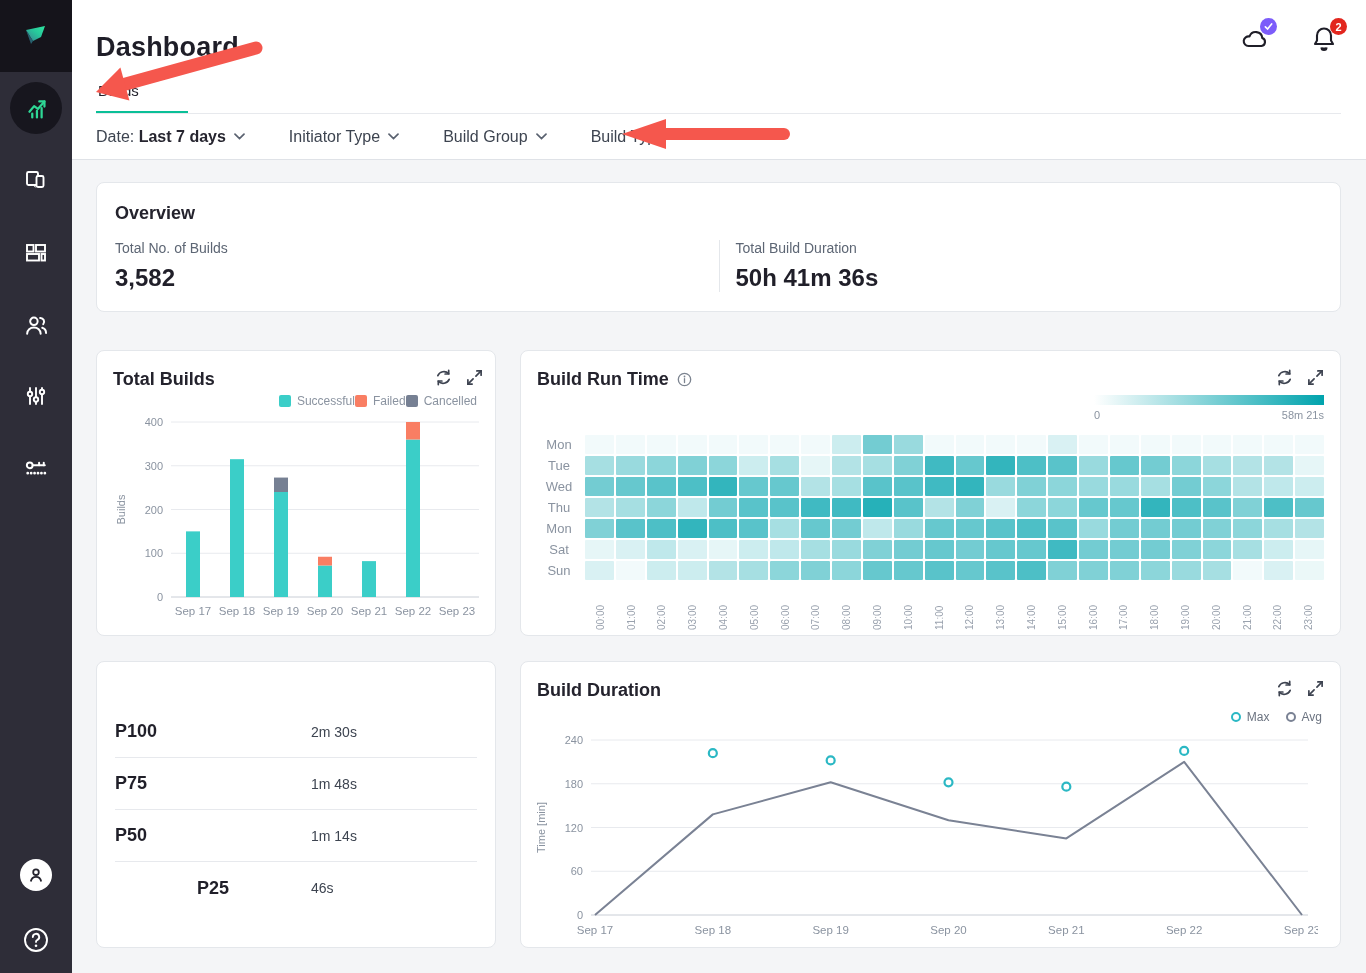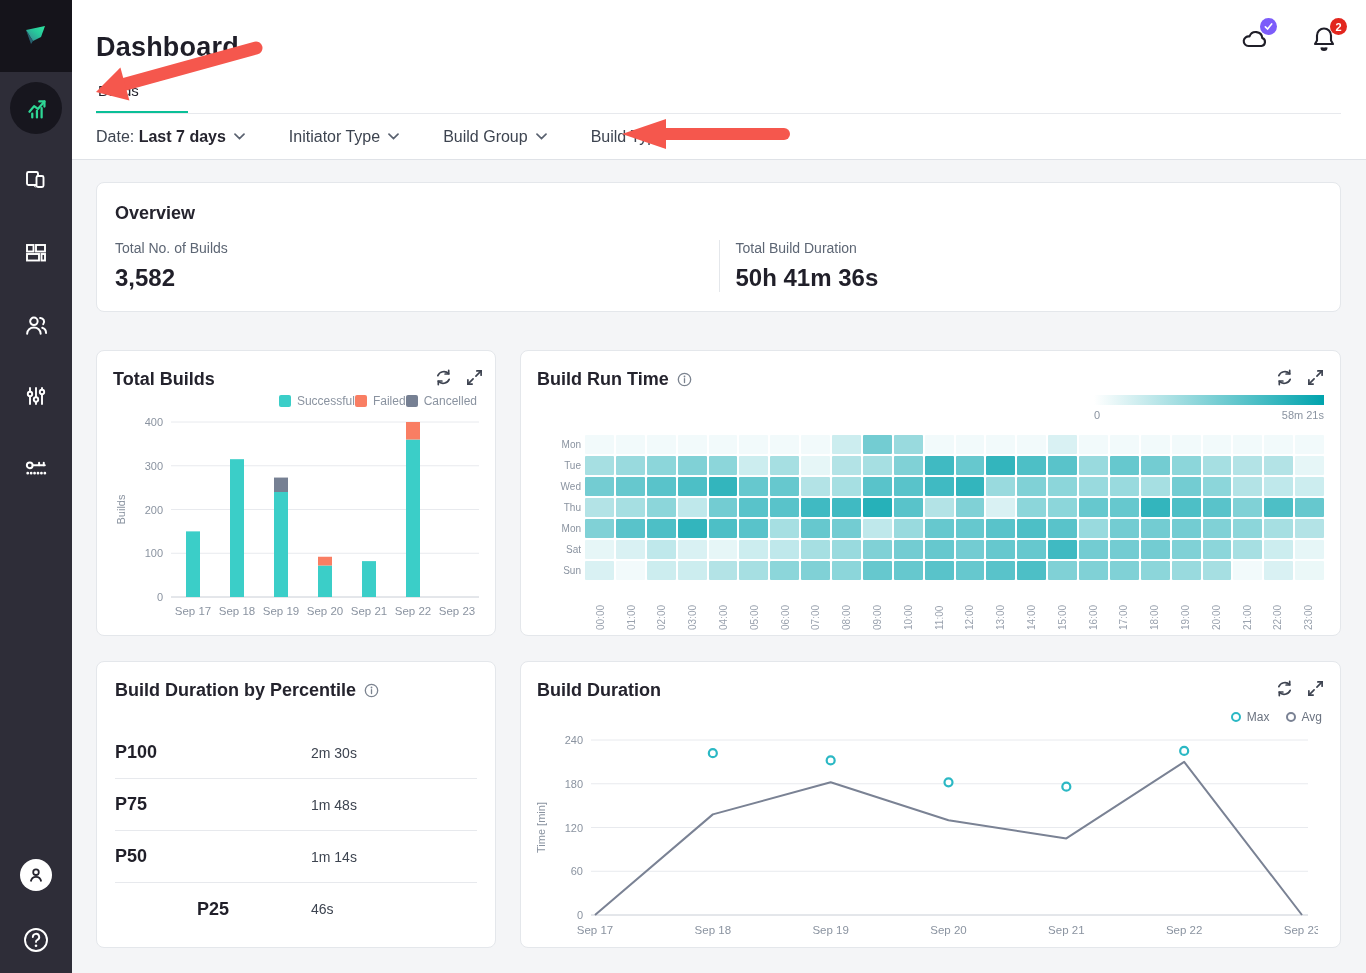--- a/index.html
+++ b/index.html
@@ -58,21 +58,21 @@
   .bar-legend { display:flex; justify-content:flex-end; margin:4px 6px 0 0; }
   .legend-item { display:flex; align-items:center; gap:6px; font-size:12px; color:#8a93a0; }
   .chip { width:12px; height:12px; border-radius:2px; display:inline-block; }
 
   
   .hm-legend { position:absolute; right:16px; top:44px; width:230px; }
   .hm-gradient { height:10px; width:230px; background:linear-gradient(to right, #ffffff, #00a3ad); }
   .hm-legend-labels { display:flex; justify-content:space-between; font-size:11px; color:#8a93a0; margin-top:4px; }
   .heatmap { position:absolute; left:16px; right:16px; top:84px; display:grid; grid-template-columns:44px 1fr; grid-template-rows:auto auto; column-gap:4px; }
   .hm-rowlabels { display:grid; grid-template-rows:repeat(7,19px); row-gap:2px; }
-  .hm-rowlabels span { font-size:10px; color:#8a93a0; text-align:right; line-height:19px; }
+  .hm-rowlabels span { font-size:13px; color:#8a93a0; text-align:center; line-height:19px; }
   .hm-grid { display:grid; grid-template-columns:repeat(24,1fr); grid-template-rows:repeat(7,19px); gap:2px; }
   .hm-cell { border-radius:1px; }
   .hm-collabels { grid-column:2; display:grid; grid-template-columns:repeat(24,1fr); margin-top:6px; }
   .hm-collabels span { writing-mode:vertical-rl; transform:rotate(180deg); font-size:10px; color:#9aa2ae; height:44px; justify-self:center; }
 
   
   .pct-rows { margin-top:26px; }
   .pct-row { display:flex; align-items:center; height:52px; border-bottom:1px solid #e7e9ed; }
   .pct-row:last-child { border-bottom:none;text-align:center; }
   .pct-label { width:196px; font-size:18px; font-weight:700; color:#201f29; }
@@ -553,28 +553,20 @@
           <span>19:00</span>
           <span>20:00</span>
           <span>21:00</span>
           <span>22:00</span>
           <span>23:00</span>
         </div>
     </div>
   </div>
 
   <div class="card pct-card">
-    <div class="title-with-info">
-      <div class="card-title">Build Duration by Percentile</div>
-      <svg width="15" height="15" viewBox="0 0 16 16" fill="none" stroke="#7c8490" stroke-width="1.4">
-          <circle cx="8" cy="8" r="6.6"></circle>
-          <path d="M8 7.2 v4" stroke-linecap="round"></path>
-          <path d="M8 4.8 h.01" stroke-width="1.9" stroke-linecap="round"></path>
-        </svg>
-    </div>
     <div class="pct-rows">
       <div class="pct-row">
         <span class="pct-label">P100</span>
         <span class="pct-value">2m 30s</span>
       </div>
       <div class="pct-row">
         <span class="pct-label">P75</span>
         <span class="pct-value">1m 48s</span>
       </div>
       <div class="pct-row">

